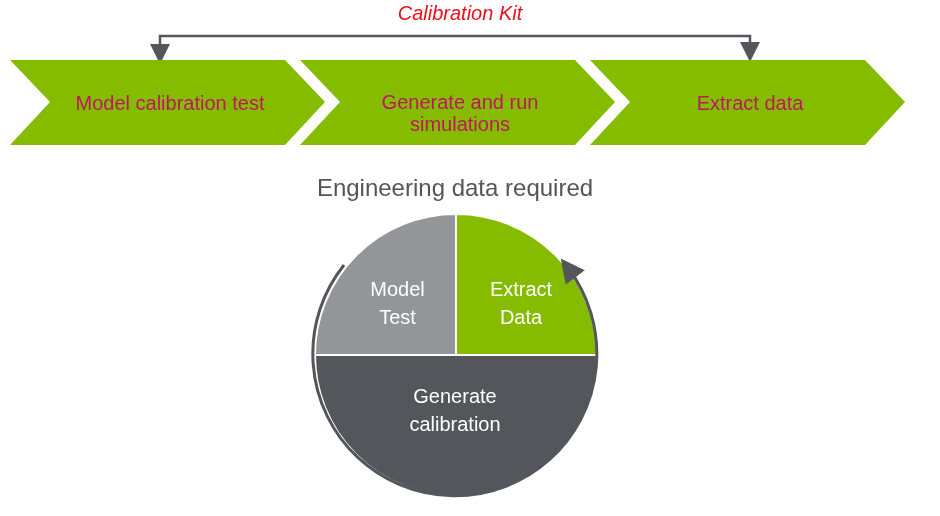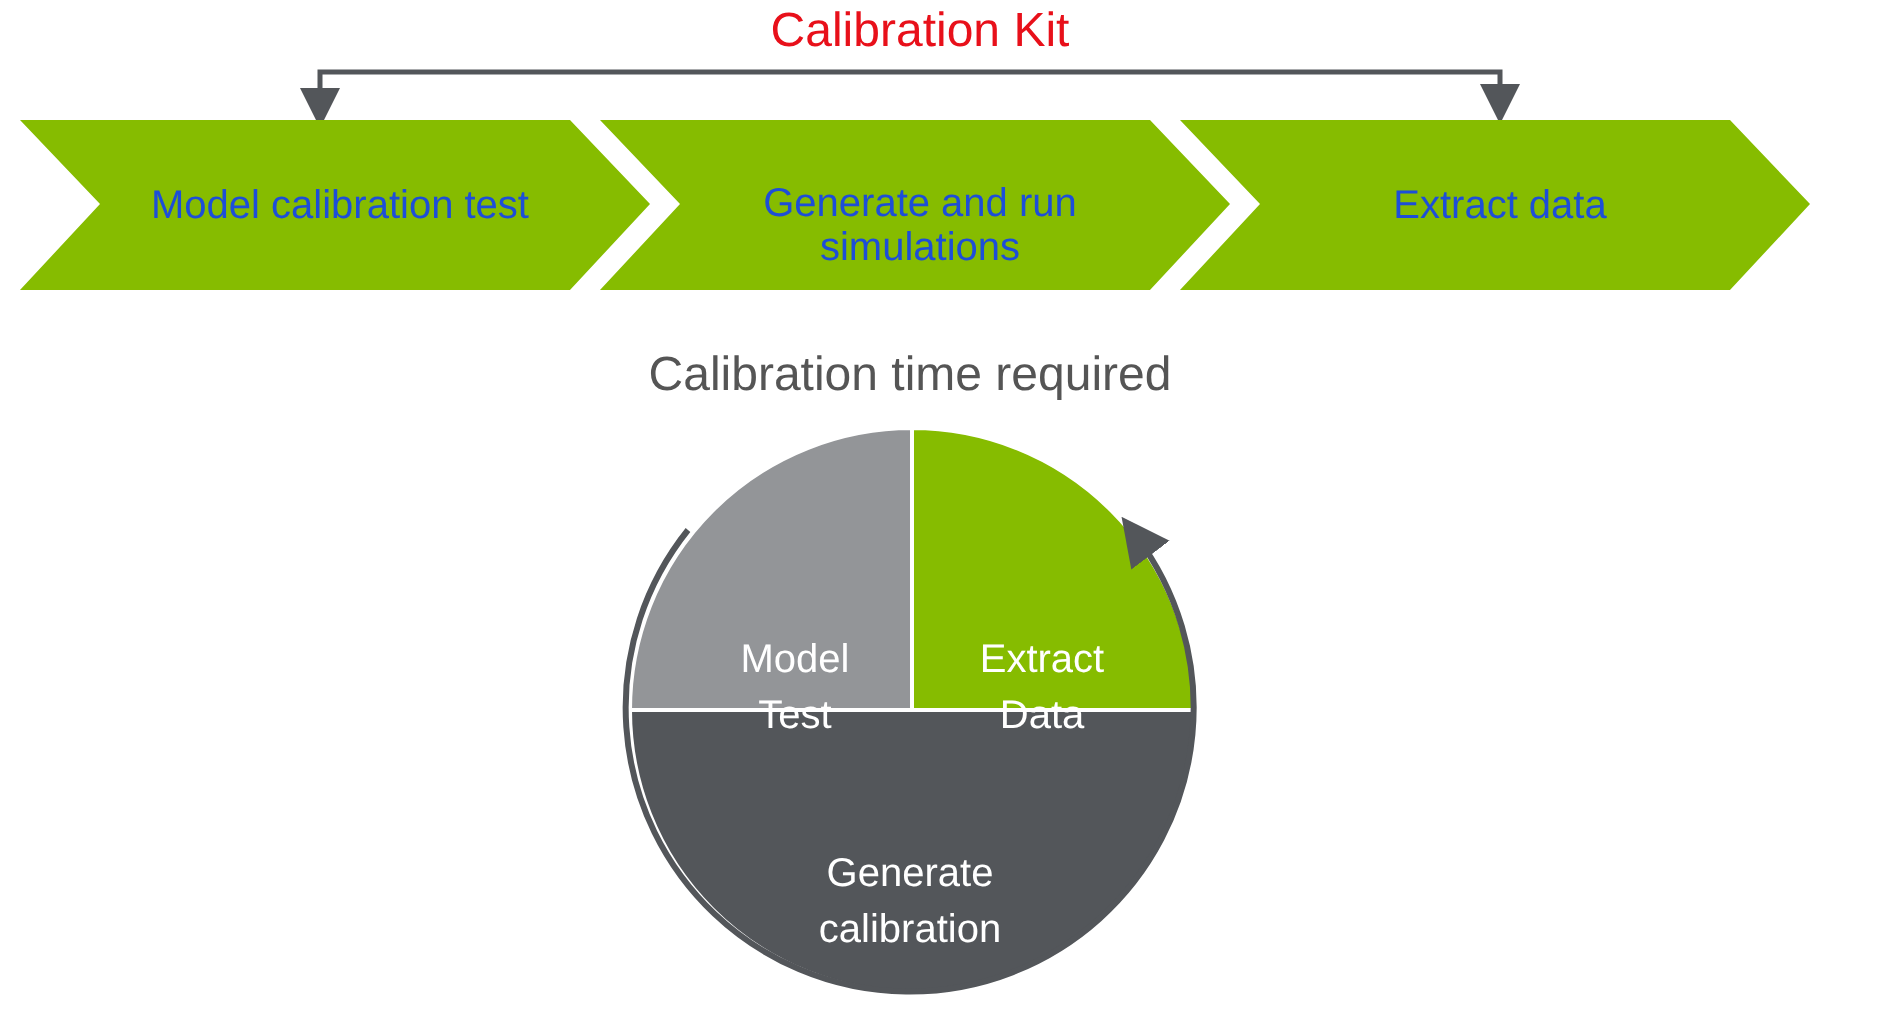--- a/index.html
+++ b/index.html
@@ -1,22 +1,22 @@
 <!DOCTYPE html>
 <html><head>
 <meta charset="utf-8">
 <style>
   html,body{margin:0;padding:0;background:#fff;}
   body{width:940px;height:516px;position:relative;overflow:hidden;font-family:"Liberation Sans",sans-serif;}
   svg{position:absolute;left:0;top:0;}
   .lbl{position:absolute;text-align:center;font-family:"Liberation Sans",sans-serif;}
-  .step{color:#1d4ed8;font-size:20px;line-height:22px;display:flex;align-items:center;justify-content:center;}
-  .kit{color:#e8101a;font-size:24px;left:330px;width:260px;top:2px;}
+  .step{color:#be185d;font-size:20px;line-height:22px;display:flex;align-items:center;justify-content:center;}
+  .kit{color:#e8101a;font-size:20px;left:330px;width:260px;top:2px;font-style:italic;}
   .ctitle{color:#555;font-size:24px;left:280px;width:350px;top:174px;}
-  .pl{color:#fff;font-size:20px;line-height:28px;margin-top:41px;}
+  .pl{color:#fff;font-size:20px;line-height:28px;}
 </style>
 </head>
 <body>
 
 <svg width="940" height="516">
   <defs>
     <marker id="ah" markerWidth="8" markerHeight="8" refX="4" refY="4" orient="auto">
       <path d="M0,0 L8,4 L0,8 z" fill="#53565a"></path>
     </marker>
   </defs>
@@ -30,16 +30,16 @@
       <path d="M456,355 L456,214 A141,141 0 0 1 597,354.99999999999994 Z" fill="#86bc00" stroke="#fff" stroke-width="2"></path>
       <path d="M456,355 L597,354.99999999999994 A141,141 0 0 1 315,355.00000000000006 Z" fill="#53565a" stroke="#fff" stroke-width="2"></path>
     </g>
   <path d="M344,265 A142,142 0 1 0 568,268" fill="none" stroke="#53565a" stroke-width="3" marker-end="url(#ah)"></path>
 </svg>
 
 <div class="lbl kit">Calibration Kit</div>
 <div class="lbl step" style="left:50px;width:240px;top:60px;height:85px;">Model calibration test</div>
 <div class="lbl step" style="left:350px;width:220px;top:60px;height:106px;">Generate and run simulations</div>
 <div class="lbl step" style="left:640px;width:220px;top:60px;height:85px;">Extract data</div>
-<div class="lbl ctitle">Calibration time required</div>
+<div class="lbl ctitle">Engineering data required</div>
 <div class="lbl pl" style="left:350px;width:95px;top:275px;">Model Test</div>
 <div class="lbl pl" style="left:466px;width:110px;top:275px;">Extract Data</div>
 <div class="lbl pl" style="left:370px;width:170px;top:382px;">Generate calibration</div>
 
 </body></html>

